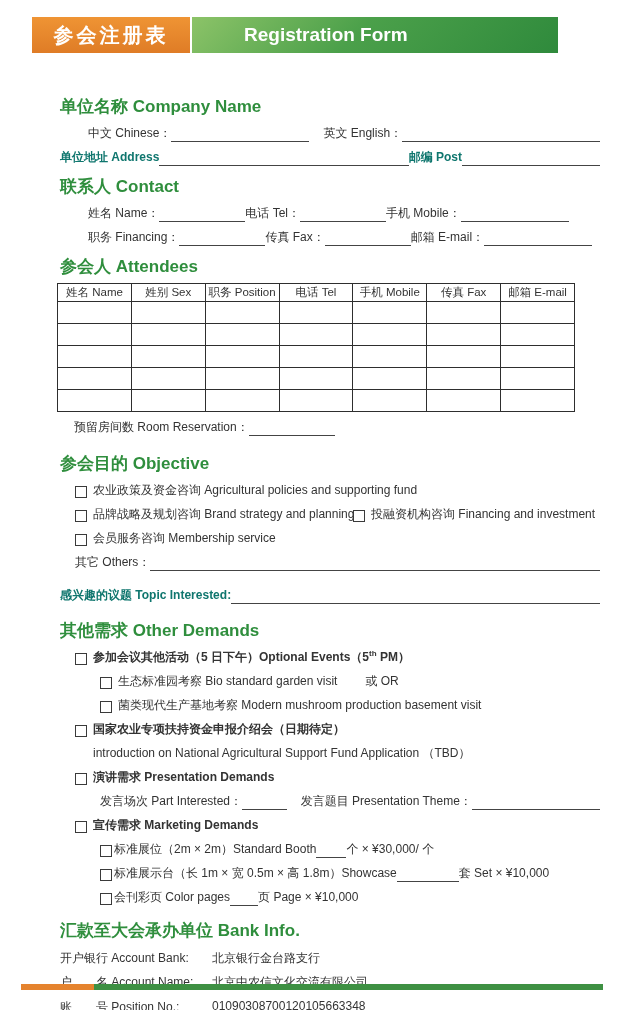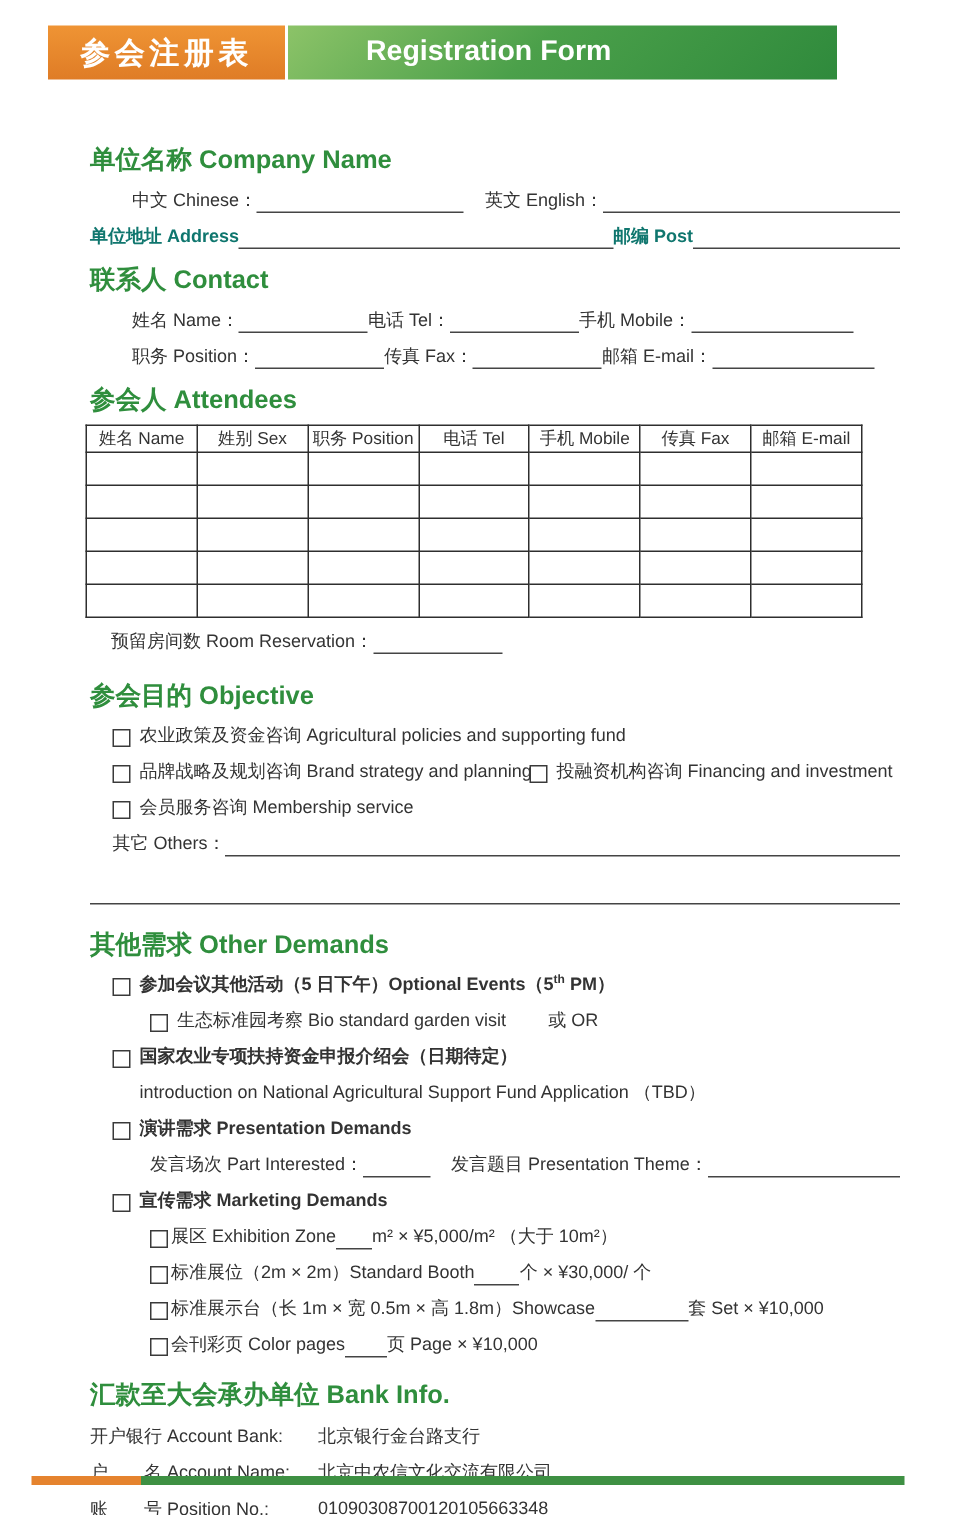--- a/index.html
+++ b/index.html
@@ -90,21 +90,21 @@
     <div class="sec">联系人 Contact</div>
     <div class="row ind1">
       <span class="lbl">姓名 Name：</span>
       <span class="blank bl-sm"></span>
       <span class="lbl">电话 Tel：</span>
       <span class="blank bl-sm"></span>
       <span class="lbl">手机 Mobile：</span>
       <span class="blank bl-md"></span>
     </div>
     <div class="row ind1">
-      <span class="lbl">职务 Position：</span>
+      <span class="lbl">职务 Financing：</span>
       <span class="blank bl-sm"></span>
       <span class="lbl">传真 Fax：</span>
       <span class="blank bl-sm"></span>
       <span class="lbl">邮箱 E-mail：</span>
       <span class="blank bl-md"></span>
     </div>
 
     <div class="sec">参会人 Attendees</div>
     <table class="att">
       <thead>
@@ -187,32 +187,37 @@
     <div class="row ind2">
       <span class="cb"></span>
       <span class="lbl">会员服务咨询 Membership service</span>
     </div>
     <div class="row ind2">
       <span class="lbl">其它 Others：</span>
       <span class="blank bl-fill"></span>
     </div>
 
     <div class="row" style="margin-top:16px;">
+      <span class="lbl green">感兴趣的议题 Topic Interested:</span>
       <span class="blank bl-fill"></span>
     </div>
 
     <div class="sec" style="margin-top:15px;">其他需求 Other Demands</div>
     <div class="row ind2">
       <span class="cb"></span>
       <span class="lbl" style="font-weight:bold;"><span>参加会议其他活动（5 日下午）Optional Events（5</span><sup>th</sup><span> PM）</span></span>
     </div>
     <div class="row ind3">
       <span class="cb"></span>
       <span class="lbl gap-right">生态标准园考察 Bio standard garden visit</span>
       <span class="lbl" style="margin-left:14px;">或 OR</span>
+    </div>
+    <div class="row ind3">
+      <span class="cb"></span>
+      <span class="lbl">菌类现代生产基地考察 Modern mushroom production basement visit</span>
     </div>
     <div class="row ind2">
       <span class="cb"></span>
       <span class="lbl" style="font-weight:bold;">国家农业专项扶持资金申报介绍会（日期待定）</span>
     </div>
     <div class="row ind3" style="margin-left:33px;">
       <span>introduction on National Agricultural Support  Fund Application （TBD）</span>
     </div>
     <div class="row ind2">
       <span class="cb"></span>
@@ -223,26 +228,20 @@
       <span class="blank bl-xs gap-right"></span>
       <span class="lbl">发言题目 Presentation Theme：</span>
       <span class="blank bl-lg"></span>
     </div>
     <div class="row ind2">
       <span class="cb"></span>
       <span class="lbl" style="font-weight:bold;">宣传需求 Marketing Demands</span>
     </div>
     <div class="row ind3">
       <span class="cb tight"></span>
-      <span class="lbl">展区 Exhibition Zone</span>
-      <span class="blank" style="width:24px;"></span>
-      <span class="lbl">m² × ¥5,000/m² （大于 10m²）</span>
-    </div>
-    <div class="row ind3">
-      <span class="cb tight"></span>
       <span class="lbl">标准展位（2m × 2m）Standard Booth </span>
       <span class="blank" style="width:30px;"></span>
       <span class="lbl">个 × ¥30,000/ 个</span>
     </div>
     <div class="row ind3">
       <span class="cb tight"></span>
       <span class="lbl">标准展示台（长 1m × 宽 0.5m × 高 1.8m）Showcase </span>
       <span class="blank" style="width:62px;"></span>
       <span class="lbl">套 Set × ¥10,000</span>
     </div>

